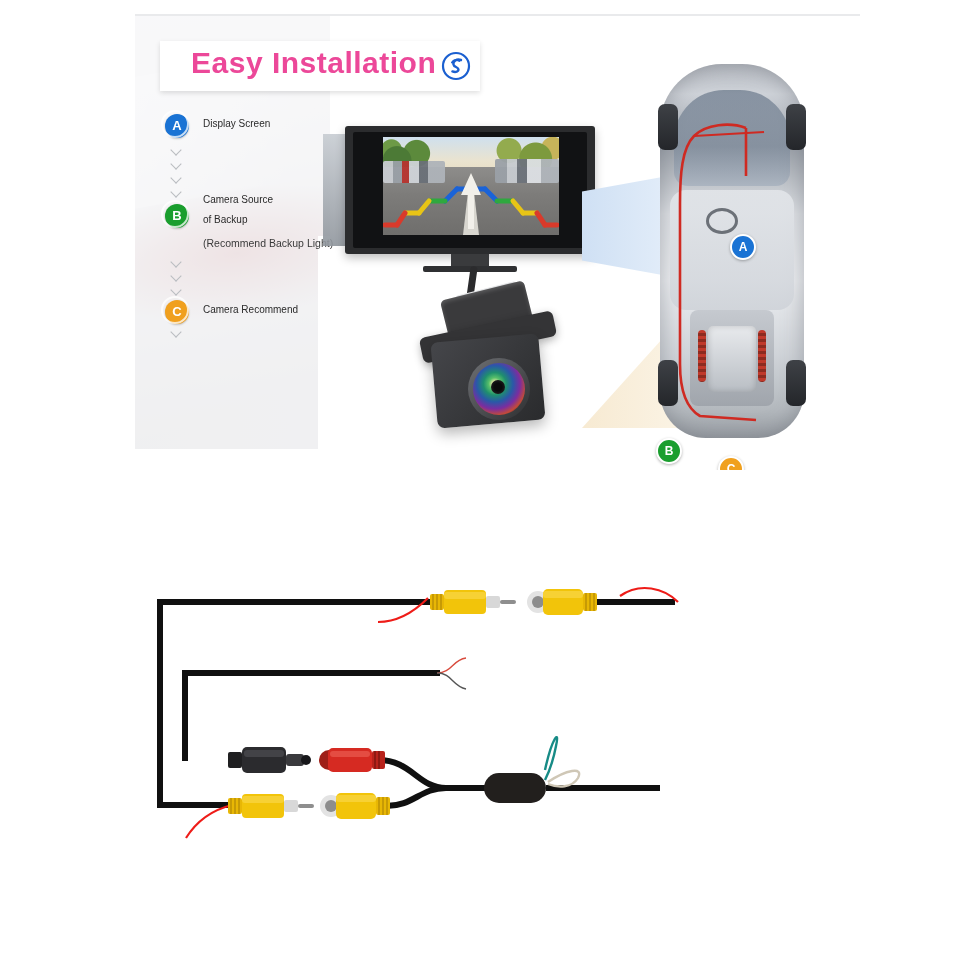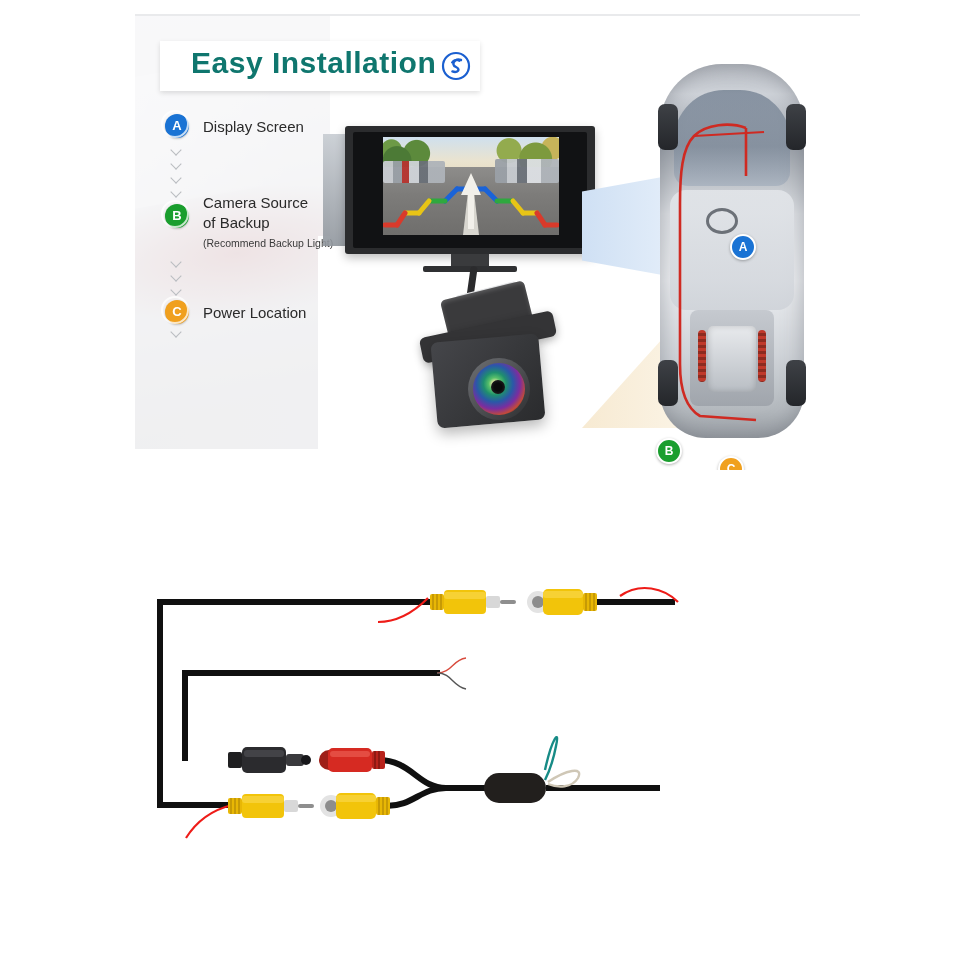--- a/index.html
+++ b/index.html
@@ -33,33 +33,33 @@
   .white-block-a{position:absolute;left:330px;top:14px;width:150px;height:222px;background:#fff;}
   .white-block-b{position:absolute;left:318px;top:236px;width:175px;height:213px;background:#fff;}
   .white-right{position:absolute;left:380px;top:14px;width:480px;height:435px;background:#fff;}
   .top-border-line{position:absolute;left:135px;top:14px;width:725px;height:2px;background:#e9eaec;}
 
   .title-box{
     position:absolute;left:160px;top:41px;width:320px;height:50px;background:#fff;
     box-shadow:0 2px 5px rgba(0,0,0,.13);
   }
   .title-text{
-    position:absolute;left:191px;top:46px;font-size:30px;font-weight:bold;color:#0f766e;
+    position:absolute;left:191px;top:46px;font-size:30px;font-weight:bold;color:#ec4899;
     letter-spacing:.5px;white-space:nowrap;
   }
   .brand-logo{position:absolute;left:440px;top:50px;width:32px;height:32px;}
 
   .legend{position:absolute;left:165px;top:114px;width:210px;}
   .badge{
     position:absolute;width:24px;height:24px;border-radius:50%;
     color:#fff;font-size:13px;font-weight:bold;text-align:center;line-height:24px;
     box-shadow:0 1px 2px rgba(0,0,0,.22);
   }
   .badge-ring{position:absolute;width:28px;height:28px;border-radius:50%;border:2px solid rgba(255,255,255,.75);left:-4px;top:-4px;box-sizing:border-box;}
-  .lg-label{position:absolute;font-size:15px;color:#2a2a2a;white-space:nowrap;}
+  .lg-label{position:absolute;font-size:10px;color:#2a2a2a;white-space:nowrap;}
   .lg-sub{position:absolute;font-size:10.5px;color:#3a3a3a;white-space:nowrap;}
   .chev-col{position:absolute;width:10px;}
   .chev{width:7px;height:7px;border-left:1.6px solid #b9bcc0;border-bottom:1.6px solid #b9bcc0;
         transform:rotate(-45deg);margin:0 0 6px 0;}
 
   
   .monitor-wrap{position:absolute;left:345px;top:126px;width:250px;height:146px;}
   .mon-body{position:absolute;left:0;top:0;width:250px;height:128px;background:#2b2c2e;border-radius:3px;
             box-shadow:0 4px 10px rgba(0,0,0,.25);}
   .mon-bezel{position:absolute;left:8px;top:6px;width:234px;height:116px;background:#111214;border-radius:2px;}
@@ -195,21 +195,21 @@
           <div class="chev"></div>
         <div class="chev"></div>
           <div class="chev"></div>
           <div class="chev"></div>
       </div>
 
       <div class="badge" style="left:0;top:186px;background:#f0a01e;">
         <span class="badge-ring"></span>
         <span>C</span>
       </div>
-      <div class="lg-label" style="left:38px;top:190px;">Power Location</div>
+      <div class="lg-label" style="left:38px;top:190px;">Camera Recommend</div>
     </div>
 
     <div class="monitor-wrap">
       <div class="mon-side"></div>
       <div class="mon-body"></div>
       <div class="mon-bezel"></div>
       <div class="mon-screen">
         <div class="sky"></div>
         <div class="trees-l"></div>
         <div class="trees-r"></div>

